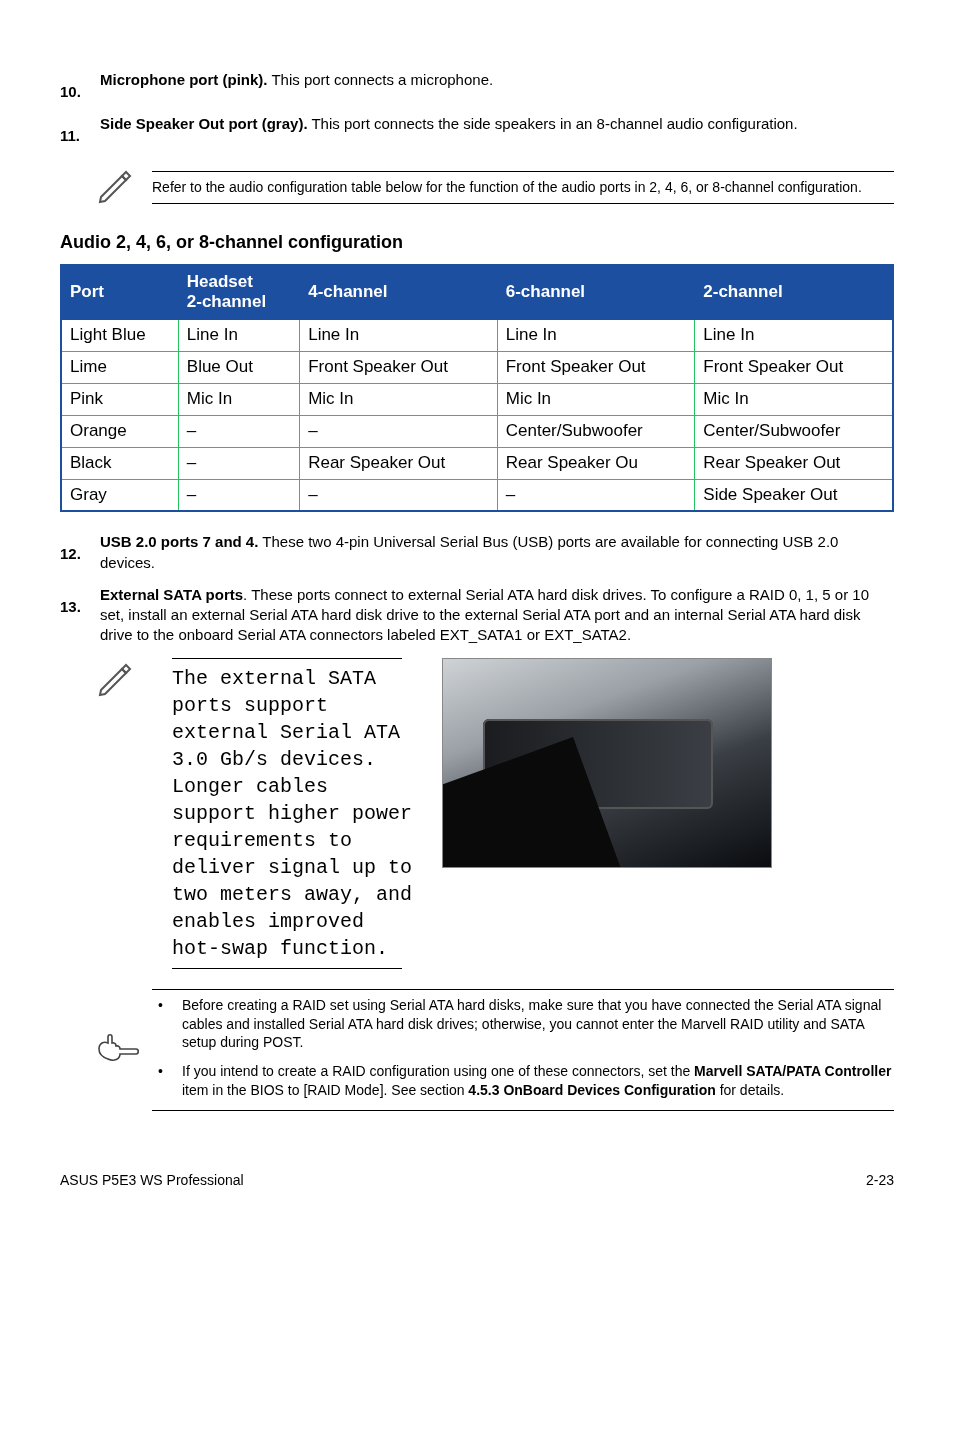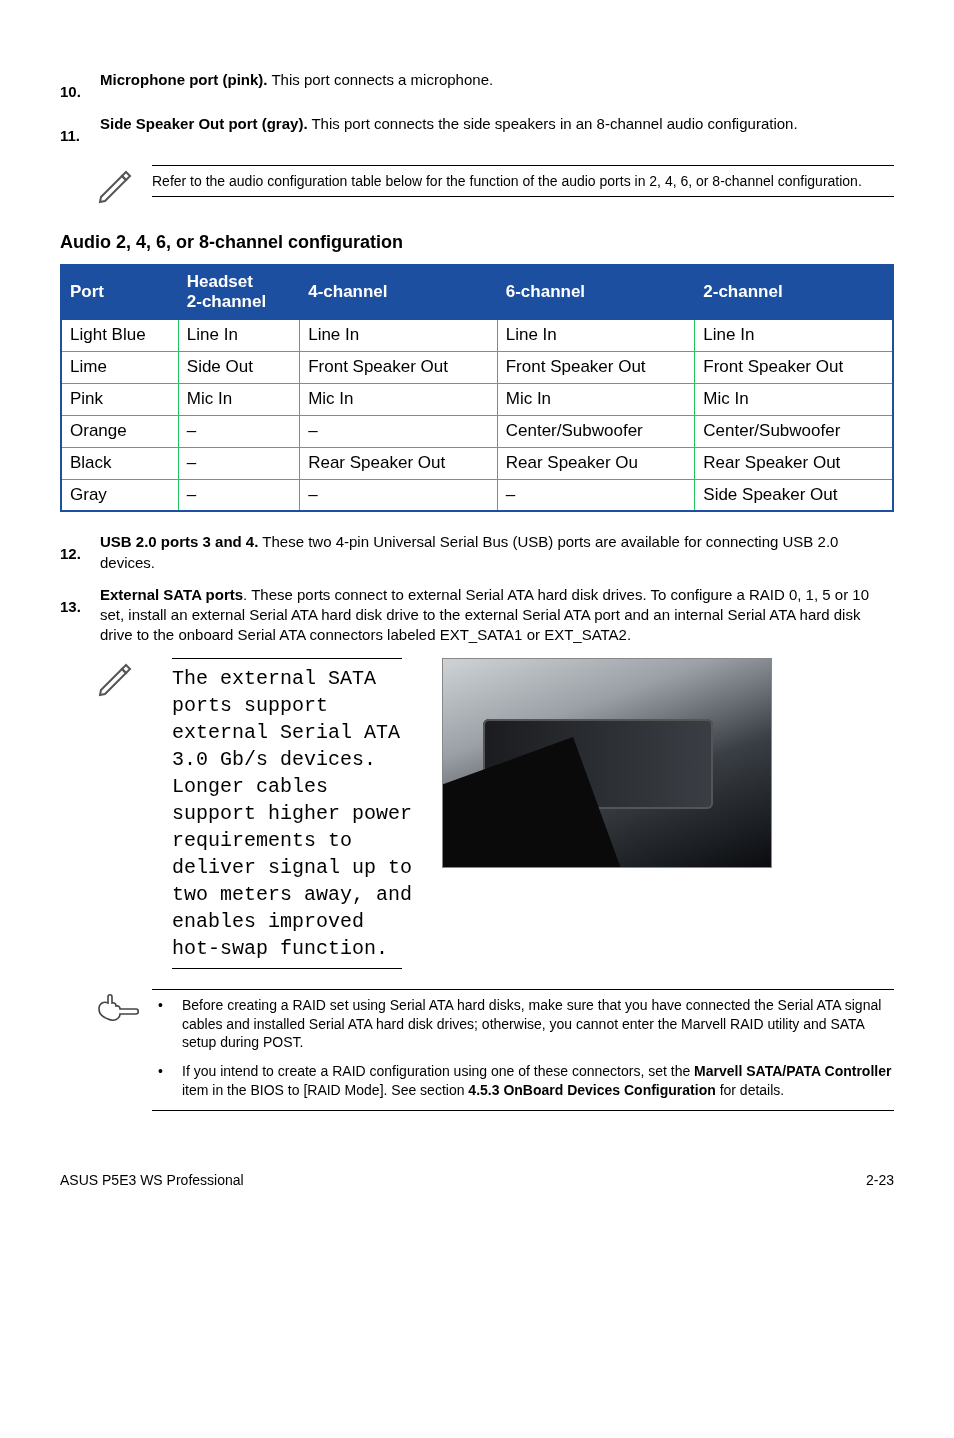--- a/index.html
+++ b/index.html
@@ -11,21 +11,21 @@
     width: 954px;
     padding: 70px 60px 40px 60px;
     line-height: 1.35;
   }
   .num-item { display: flex; margin-bottom: 12px; }
   .num-item .num { width: 40px; font-weight: bold; flex-shrink: 0; margin-top: 12px; }
   .num-item .body { flex: 1; }
   .num-item .body .lead { font-weight: bold; }
   .note-block {
     display: flex;
-    align-items: flex-start;
+    align-items: center;
     margin: 18px 0 18px 36px;
   }
   .note-block .icon-col { width: 56px; flex-shrink: 0; }
   .note-block .rule-wrap { flex: 1; }
   .note-block .rule-wrap .hr { border-top: 1px solid #000; margin-bottom: 6px; }
   .note-block .rule-wrap .hr-bottom { border-top: 1px solid #000; margin-top: 6px; }
   .note-block .rule-wrap .txt { font-size: 14px; }
   .half-rule-wrap .hr { border-top: 1px solid #000; margin-bottom: 6px; width: 230px; }
   .half-rule-wrap .hr-bottom { border-top: 1px solid #000; margin-top: 6px; width: 230px; }
   h3.section { font-size: 18px; font-weight: bold; margin: 20px 0 10px 0; }
@@ -146,21 +146,21 @@
   <tbody id="audio-tbody">
       <tr>
         <td>Light Blue</td>
         <td>Line In</td>
         <td>Line In</td>
         <td>Line In</td>
         <td>Line In</td>
       </tr>
       <tr>
         <td>Lime</td>
-        <td>Side Out</td>
+        <td>Blue Out</td>
         <td>Front Speaker Out</td>
         <td>Front Speaker Out</td>
         <td>Front Speaker Out</td>
       </tr>
       <tr>
         <td>Pink</td>
         <td>Mic In</td>
         <td>Mic In</td>
         <td>Mic In</td>
         <td>Mic In</td>
@@ -185,21 +185,21 @@
         <td>–</td>
         <td>–</td>
         <td>Side Speaker Out</td>
       </tr>
     </tbody>
 </table>
 
 <div class="num-item">
   <div class="num">12.</div>
   <div class="body">
-    <span class="lead">USB 2.0 ports 3 and 4.</span><span> These two 4-pin Universal Serial Bus (USB) ports are available for connecting USB 2.0 devices.</span>
+    <span class="lead">USB 2.0 ports 7 and 4.</span><span> These two 4-pin Universal Serial Bus (USB) ports are available for connecting USB 2.0 devices.</span>
   </div>
 </div>
 
 <div class="num-item">
   <div class="num">13.</div>
   <div class="body">
     <span class="lead">External SATA ports</span><span>. These ports connect to external Serial ATA hard disk drives. To configure a RAID 0, 1, 5 or 10 set, install an external Serial ATA hard disk drive to the external Serial ATA port and an internal Serial ATA hard disk drive to the onboard Serial ATA connectors labeled EXT_SATA1 or EXT_SATA2.</span>
   </div>
 </div>
 

